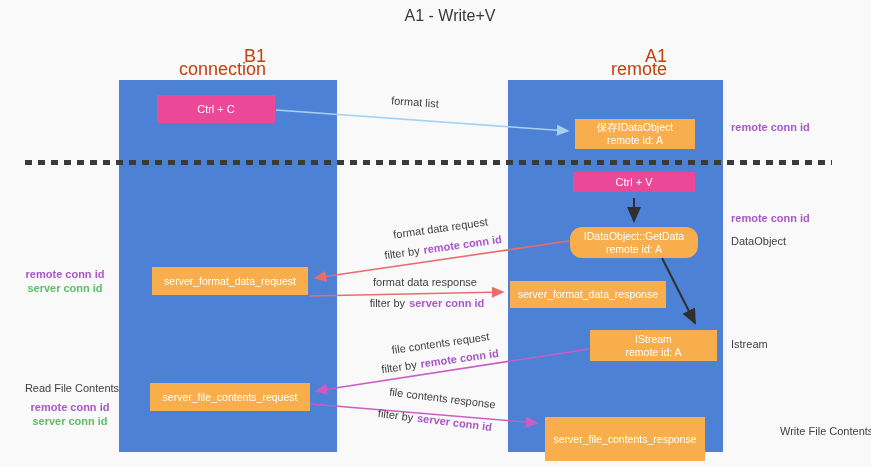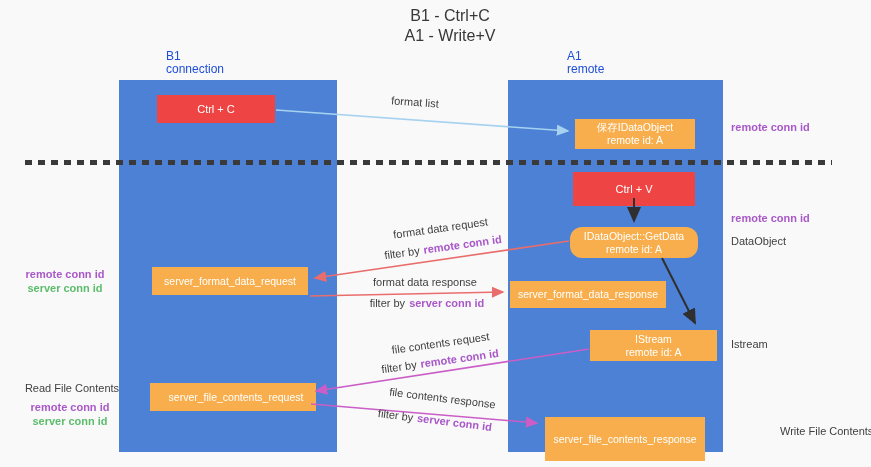--- a/index.html
+++ b/index.html
@@ -4,27 +4,27 @@
 <style>
   html,body{margin:0;padding:0;background:#f9f9fa;}
   .canvas{
     position:relative;width:871px;height:467px;overflow:hidden;
     font-family:"Liberation Sans","DejaVu Sans",sans-serif;
     background:#f9f9fa;color:#3f3f3f;
   }
   .abs{position:absolute;}
   .title{left:300px;top:6px;width:300px;text-align:center;
     font-size:16px;line-height:20px;color:#383838;}
-  .lane-header{text-align:left;font-size:12px;line-height:13px;color:#1d4ed8;}
+  .lane-header{text-align:right;font-size:18px;line-height:13px;color:#c2410c;}
   .lane{background:#4c81d5;}
   .lane-b1{left:119px;top:80px;width:218px;height:372px;}
   .lane-a1{left:508px;top:80px;width:215px;height:372px;}
   .node{display:flex;flex-direction:column;align-items:center;justify-content:center;
     color:#fff;font-size:11px;line-height:13px;text-align:center;}
-  .node.green{background:#ef4444;}
+  .node.green{background:#ec4899;}
   .node.orange{background:#f8ae4c;}
   .node.two-line{font-size:10.5px;}
   .sep{left:25px;top:160px;width:807px;height:5px;
     background:repeating-linear-gradient(90deg,#3a3a3a 0 7px,transparent 7px 13px);}
   svg.arrows{left:0;top:0;pointer-events:none;}
   .edge-label{font-size:11px;color:#3f3f3f;white-space:nowrap;text-align:center;}
   .rot-up{transform:rotate(-8deg);}
   .rot-dn{transform:rotate(7deg);}
   .rot-fl{transform:rotate(4deg);}
   .conn-purple{color:#a958c8;font-weight:bold;}
@@ -32,21 +32,20 @@
   .filter-id{margin-left:4px;}
   .ann{font-size:11px;line-height:14px;white-space:nowrap;}
   .ann.center{text-align:center;}
 </style>
 </head>
 <body>
 
 <div class="canvas">
 
   <div class="abs title">
-    <div>B1 - Ctrl+C</div>
     <div>A1 - Write+V</div>
   </div>
 
   <div class="abs lane-header" style="left:166px;top:50px;width:100px;">
     <div>B1</div>
     <div>connection</div>
   </div>
   <div class="abs lane-header" style="left:567px;top:50px;width:100px;">
     <div>A1</div>
     <div>remote</div>
@@ -59,21 +58,21 @@
 
   <div class="abs node green" style="left:157px;top:95px;width:118px;height:28px;">
     <div>Ctrl + C</div>
   </div>
 
   <div class="abs node orange two-line" style="left:575px;top:119px;width:120px;height:30px;">
     <div>保存IDataObject</div>
     <div>remote id: A</div>
   </div>
 
-  <div class="abs node green" style="left:573px;top:172px;width:122px;height:34px;align-items:center;">
+  <div class="abs node green" style="left:573px;top:172px;width:122px;height:20px;align-items:center;">
     <div>Ctrl + V</div>
   </div>
 
   <div class="abs node orange two-line" style="left:570px;top:227px;width:128px;height:31px;border-radius:12px;">
     <div>IDataObject::GetData</div>
     <div>remote id: A</div>
   </div>
 
   <div class="abs node orange" style="left:510px;top:281px;width:156px;height:27px;">
     <div style="font-size:10.5px;">server_format_data_response</div>
@@ -81,21 +80,21 @@
 
   <div class="abs node orange" style="left:152px;top:267px;width:156px;height:28px;">
     <div style="font-size:10.5px;">server_format_data_request</div>
   </div>
 
   <div class="abs node orange two-line" style="left:590px;top:330px;width:127px;height:31px;">
     <div>IStream</div>
     <div>remote id: A</div>
   </div>
 
-  <div class="abs node orange" style="left:150px;top:383px;width:160px;height:28px;padding-left:6px;">
+  <div class="abs node orange" style="left:150px;top:383px;width:160px;height:28px;">
     <div style="font-size:10.5px;">server_file_contents_request</div>
   </div>
 
   <div class="abs node orange" style="left:545px;top:417px;width:160px;height:44px;">
     <div style="font-size:10.5px;">server_file_contents_response</div>
   </div>
 
   <svg class="abs arrows" width="871" height="467">
     <defs>
       <marker id="m-blue" markerWidth="9" markerHeight="7" refX="7" refY="3.5" orient="auto">

